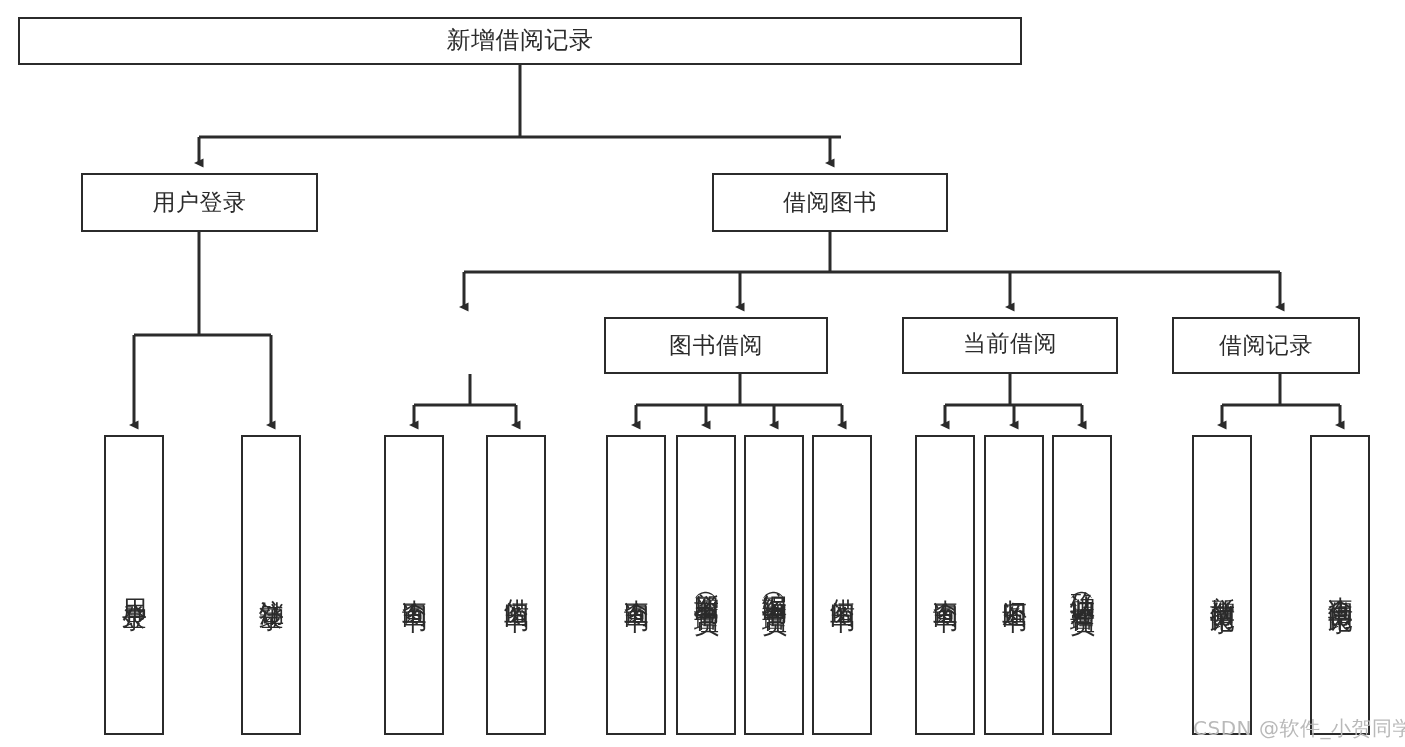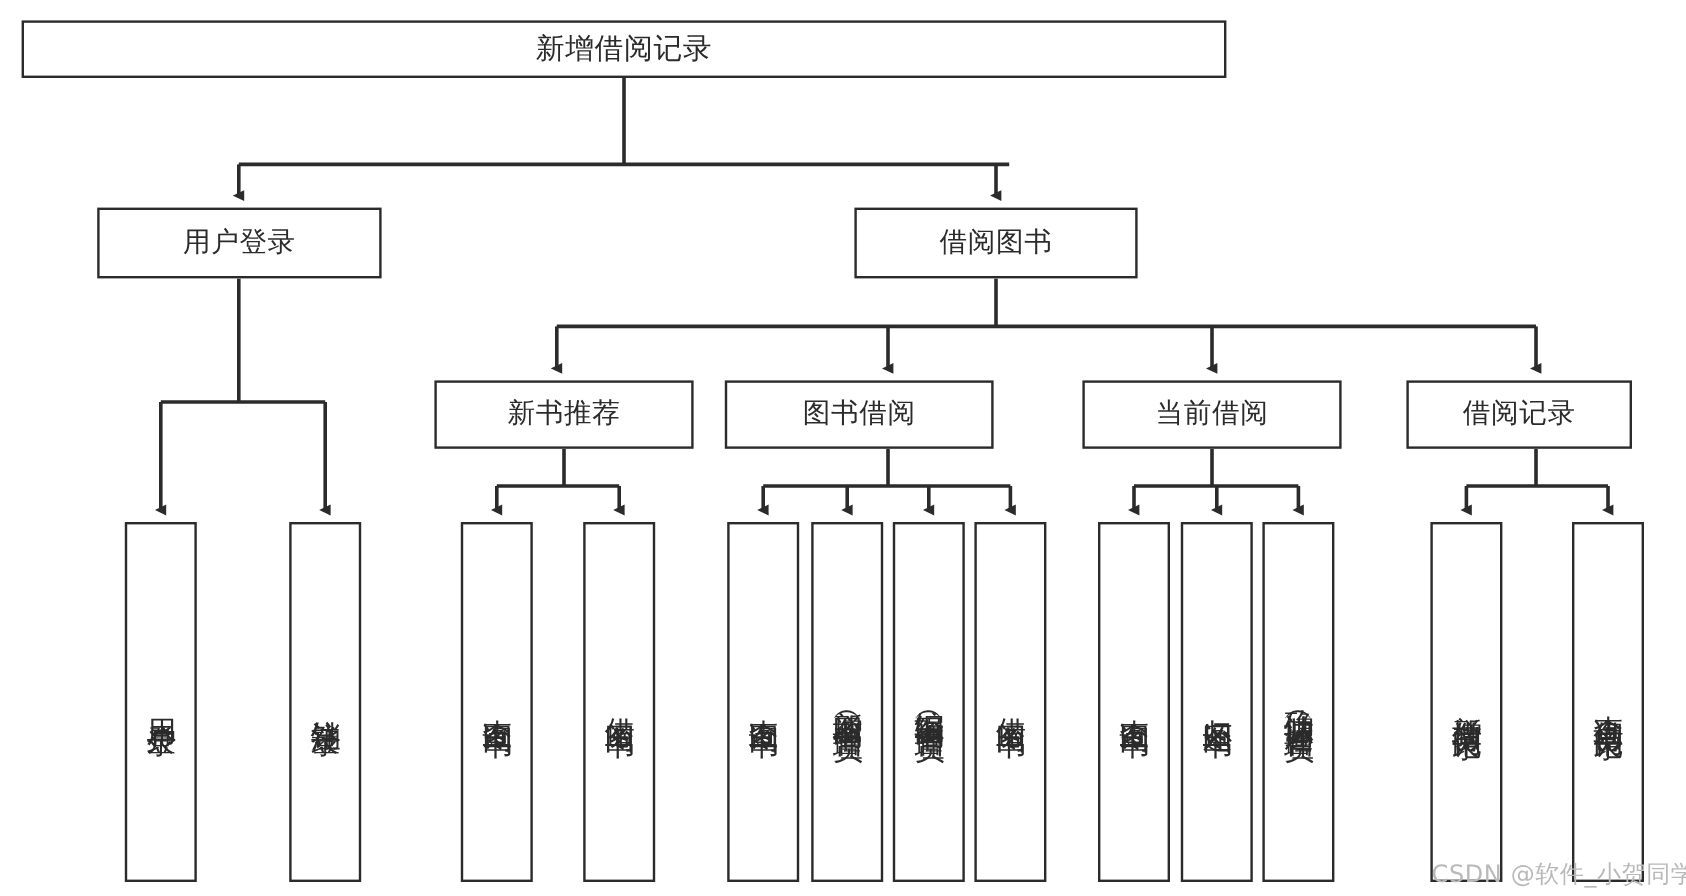--- a/index.html
+++ b/index.html
@@ -131,27 +131,24 @@
     <span class="label">新增借阅记录</span>
   </div>
 
   <div class="node horiz" style="left:81px; top:173px; width:237px; height:59px;">
     <span class="label">用户登录</span>
   </div>
   <div class="node horiz" style="left:712px; top:173px; width:236px; height:59px;">
     <span class="label">借阅图书</span>
   </div>
 
-  <div class="node horiz" style="left:362px; top:317px; width:216px; height:57px;">
-    <span class="label">新书推荐</span>
-  </div>
   <div class="node horiz" style="left:604px; top:317px; width:224px; height:57px;">
     <span class="label">图书借阅</span>
   </div>
-  <div class="node horiz" style="left:902px; top:317px; width:216px; height:57px;">
+  <div class="node horiz" style="left:902px; top:317px; width:216px; height:57px;font-family:Liberation Mono, monospace;">
     <span class="label">当前借阅</span>
   </div>
   <div class="node horiz" style="left:1172px; top:317px; width:188px; height:57px;">
     <span class="label">借阅记录</span>
   </div>
 
   <div class="node vert" style="left:104px; top:435px; width:60px; height:300px;">
     <span class="label">用户登录</span>
   </div>
   <div class="node vert" style="left:241px; top:435px; width:60px; height:300px;">

